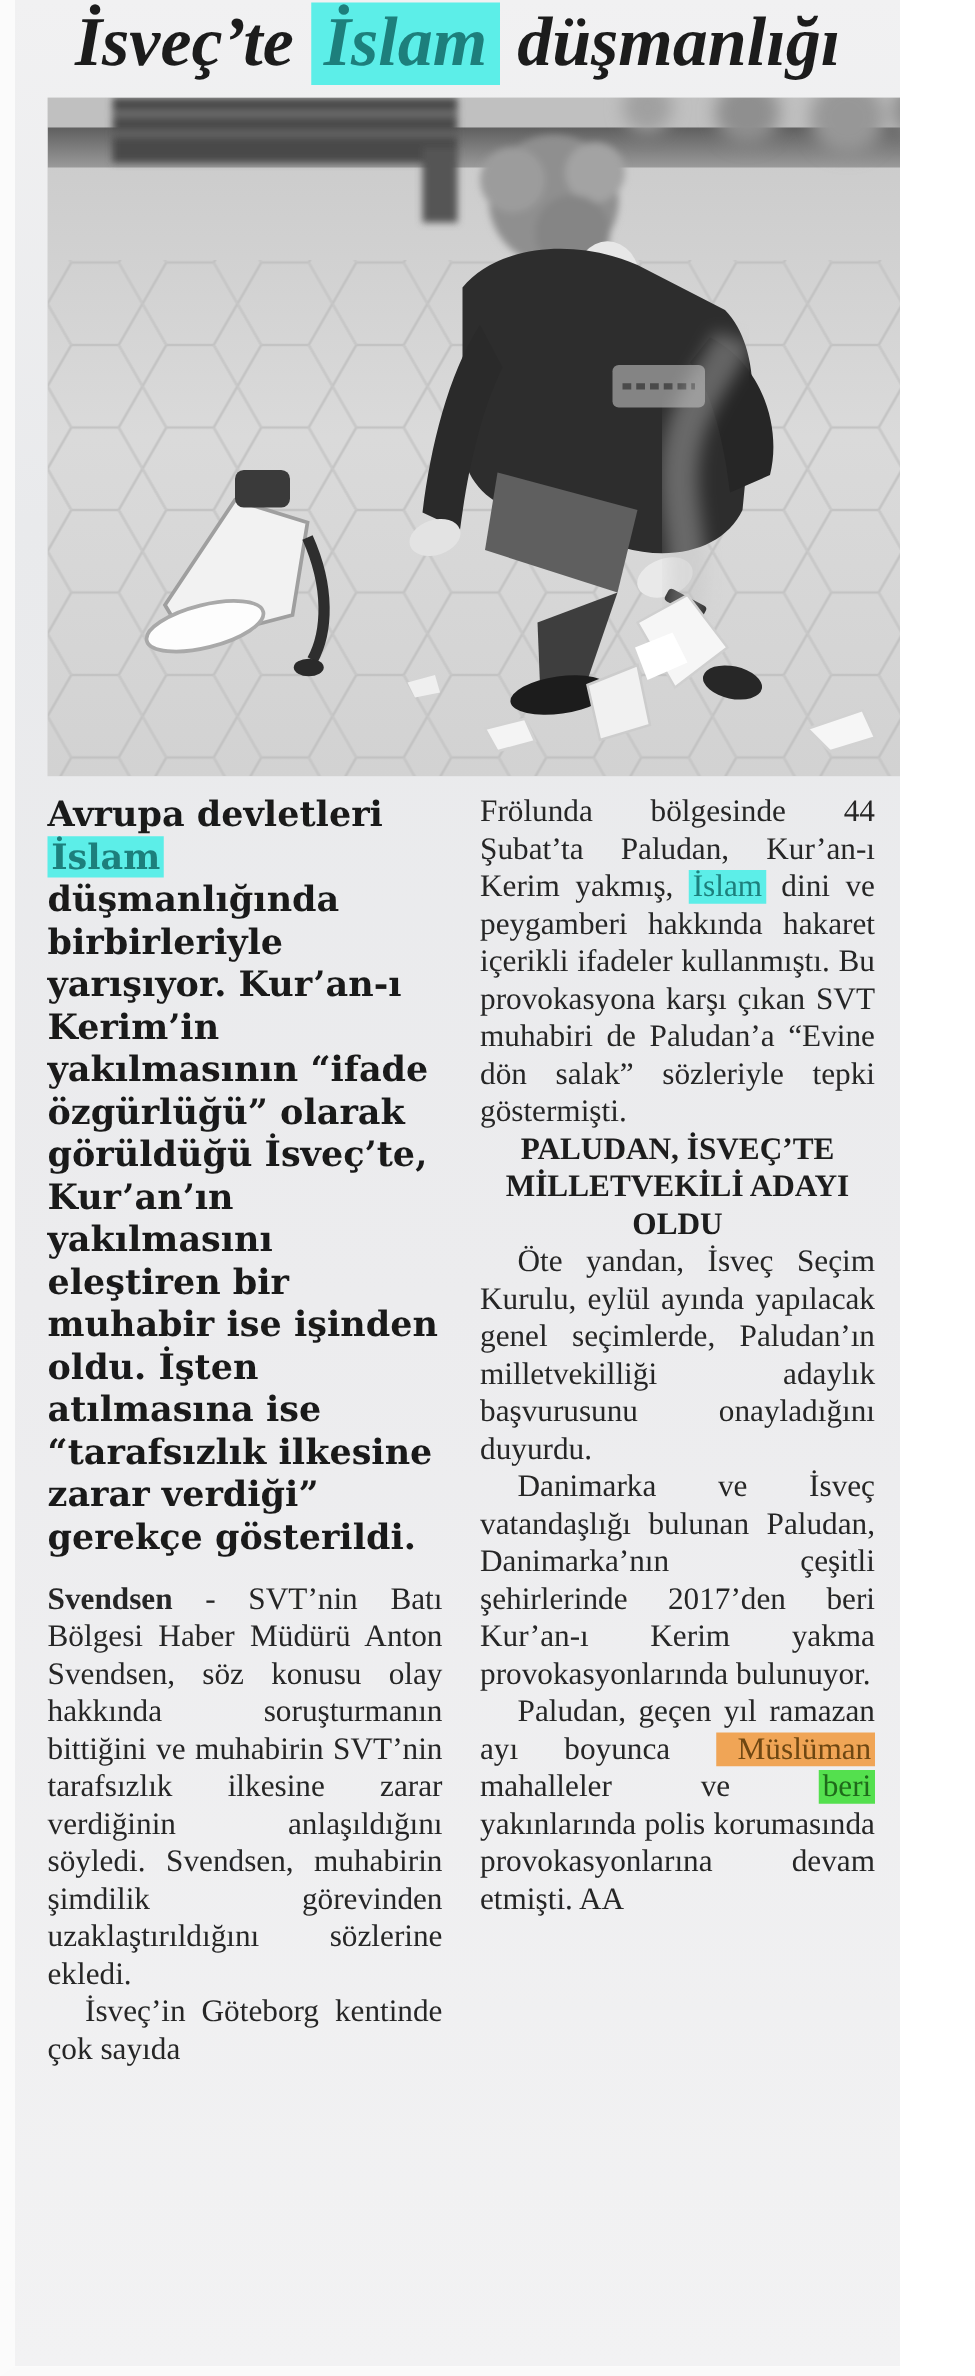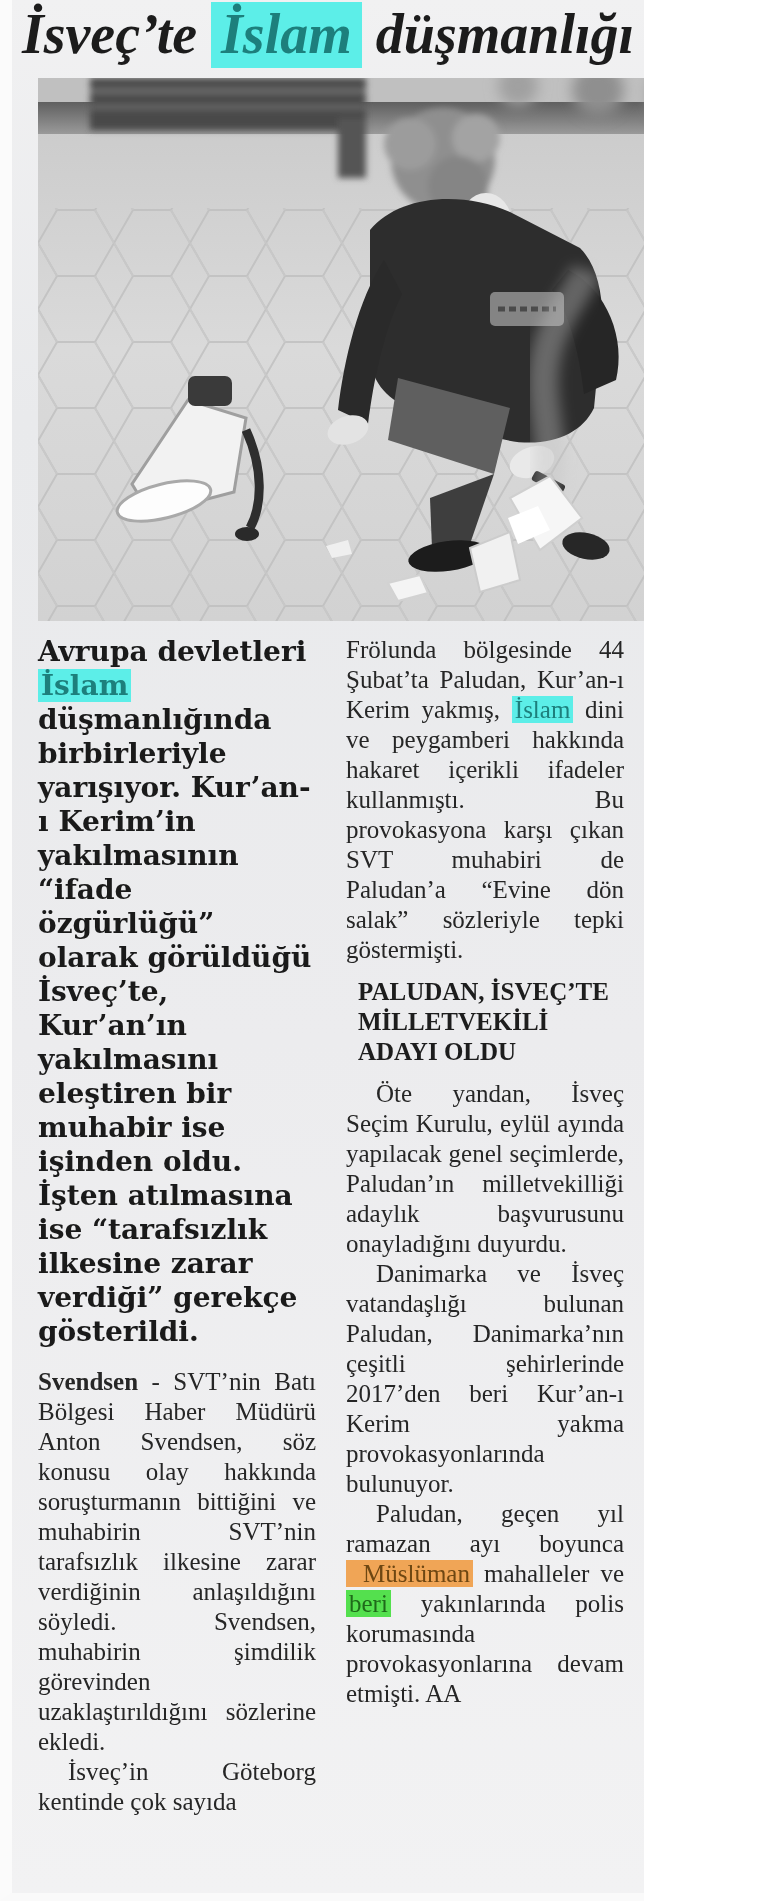--- a/index.html
+++ b/index.html
@@ -1,19 +1,19 @@
 <!DOCTYPE html>
 <html lang="tr"><head>
 <meta charset="utf-8">
 <title>Gazete Kupürü</title>
 <style>
   html,body{margin:0;padding:0;background:#ffffff;}
   .page{
     position:relative;
-    width:644px;height:1901px;
+    width:720px;height:1901px;
     box-sizing:border-box;
     overflow:hidden;
     background:linear-gradient(180deg,#f1f1f2 0%,#e9eaec 22%,#ececee 55%,#f2f2f3 100%);
     border-left:12px solid #fbfbfb;
     border-bottom:8px solid #fafafa;
     font-family:"Liberation Serif", serif;
   }
   
   .kicker{
     margin-top:2px;
@@ -71,22 +71,22 @@
     color:#262626;
     text-align:justify;
     margin:0;
   }
   .para.indent{text-indent:30px;}
   .subhead{
     font-size:25px;
     line-height:30px;
     font-weight:bold;
     color:#1d1d1d;
-    text-align:left;
-    margin:12px;
+    text-align:center;
+    margin:0;
   }
   .b{font-weight:bold;}
   
   .hl{padding:0 3px;}
   .hl-cyan{background:#5ceee8;color:#1d7f7c;}
   .hl-orange{background:#f0a556;color:#6e4712;padding-left:17px;}
   .hl-green{background:#54e04e;color:#1f6a1a;}
 </style>
 </head>
 <body>

